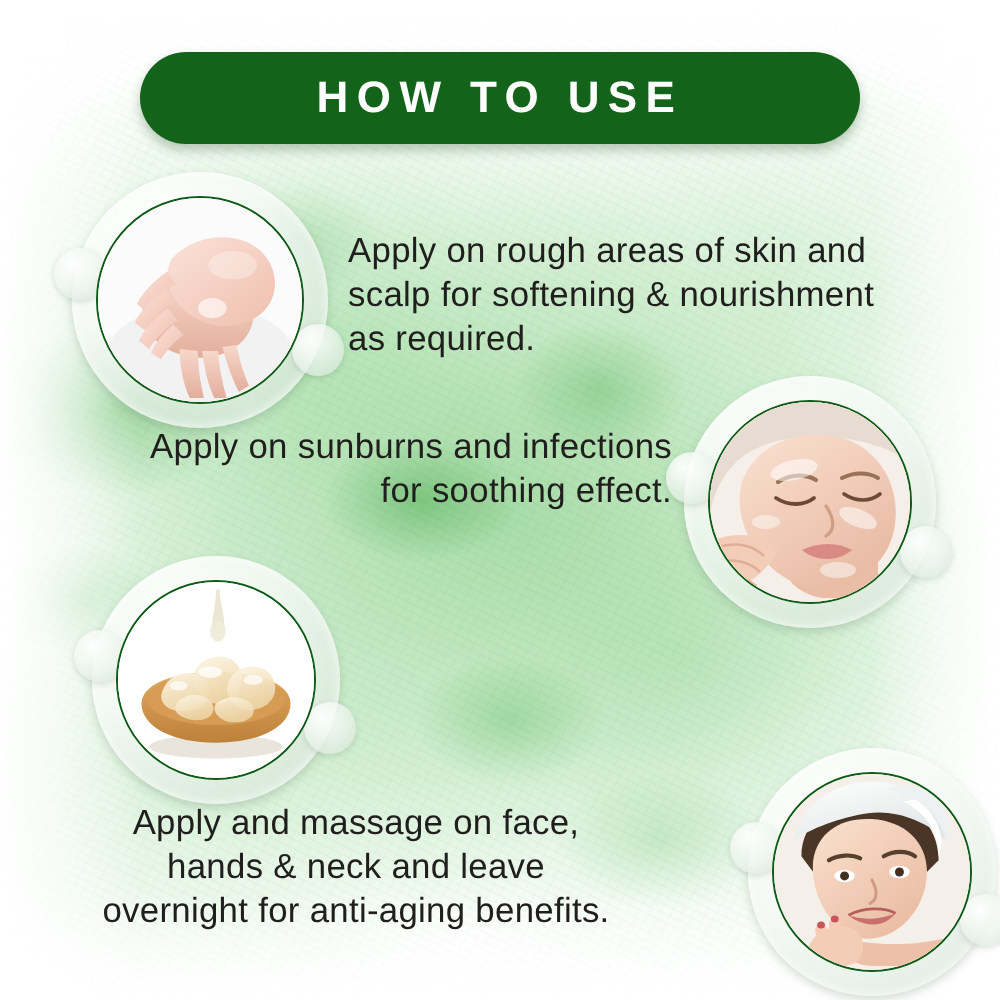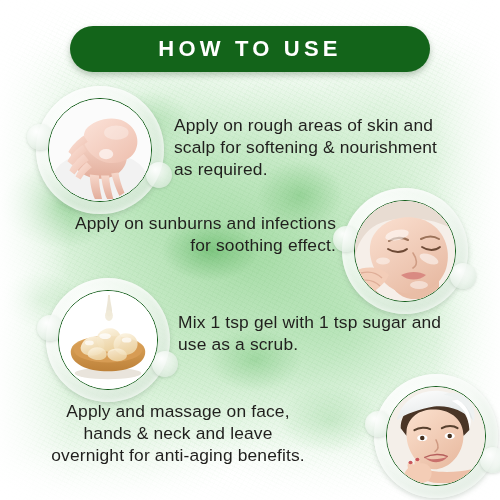--- a/index.html
+++ b/index.html
@@ -312,19 +312,17 @@
         <ellipse cx="31" cy="74" rx="2" ry="1.8" fill="#c8555c"></ellipse>
       </svg>
     </div>
   </div>
 
   <div class="copy right" id="copy2">Apply on sunburns and infections
 for soothing effect.</div>
   <div class="copy left" id="copy1">Apply on rough areas of skin and
 scalp for softening &amp; nourishment
 as required.</div>
-  <div class="copy left" id="copy3">Mix 1 tsp gel with 1 tsp sugar and
-use as a scrub.</div>
   <div class="copy right" id="copy4">Apply and massage on face,
 hands &amp; neck and leave
 overnight for anti-aging benefits.</div>
 
 </div>
 
 </body></html>

